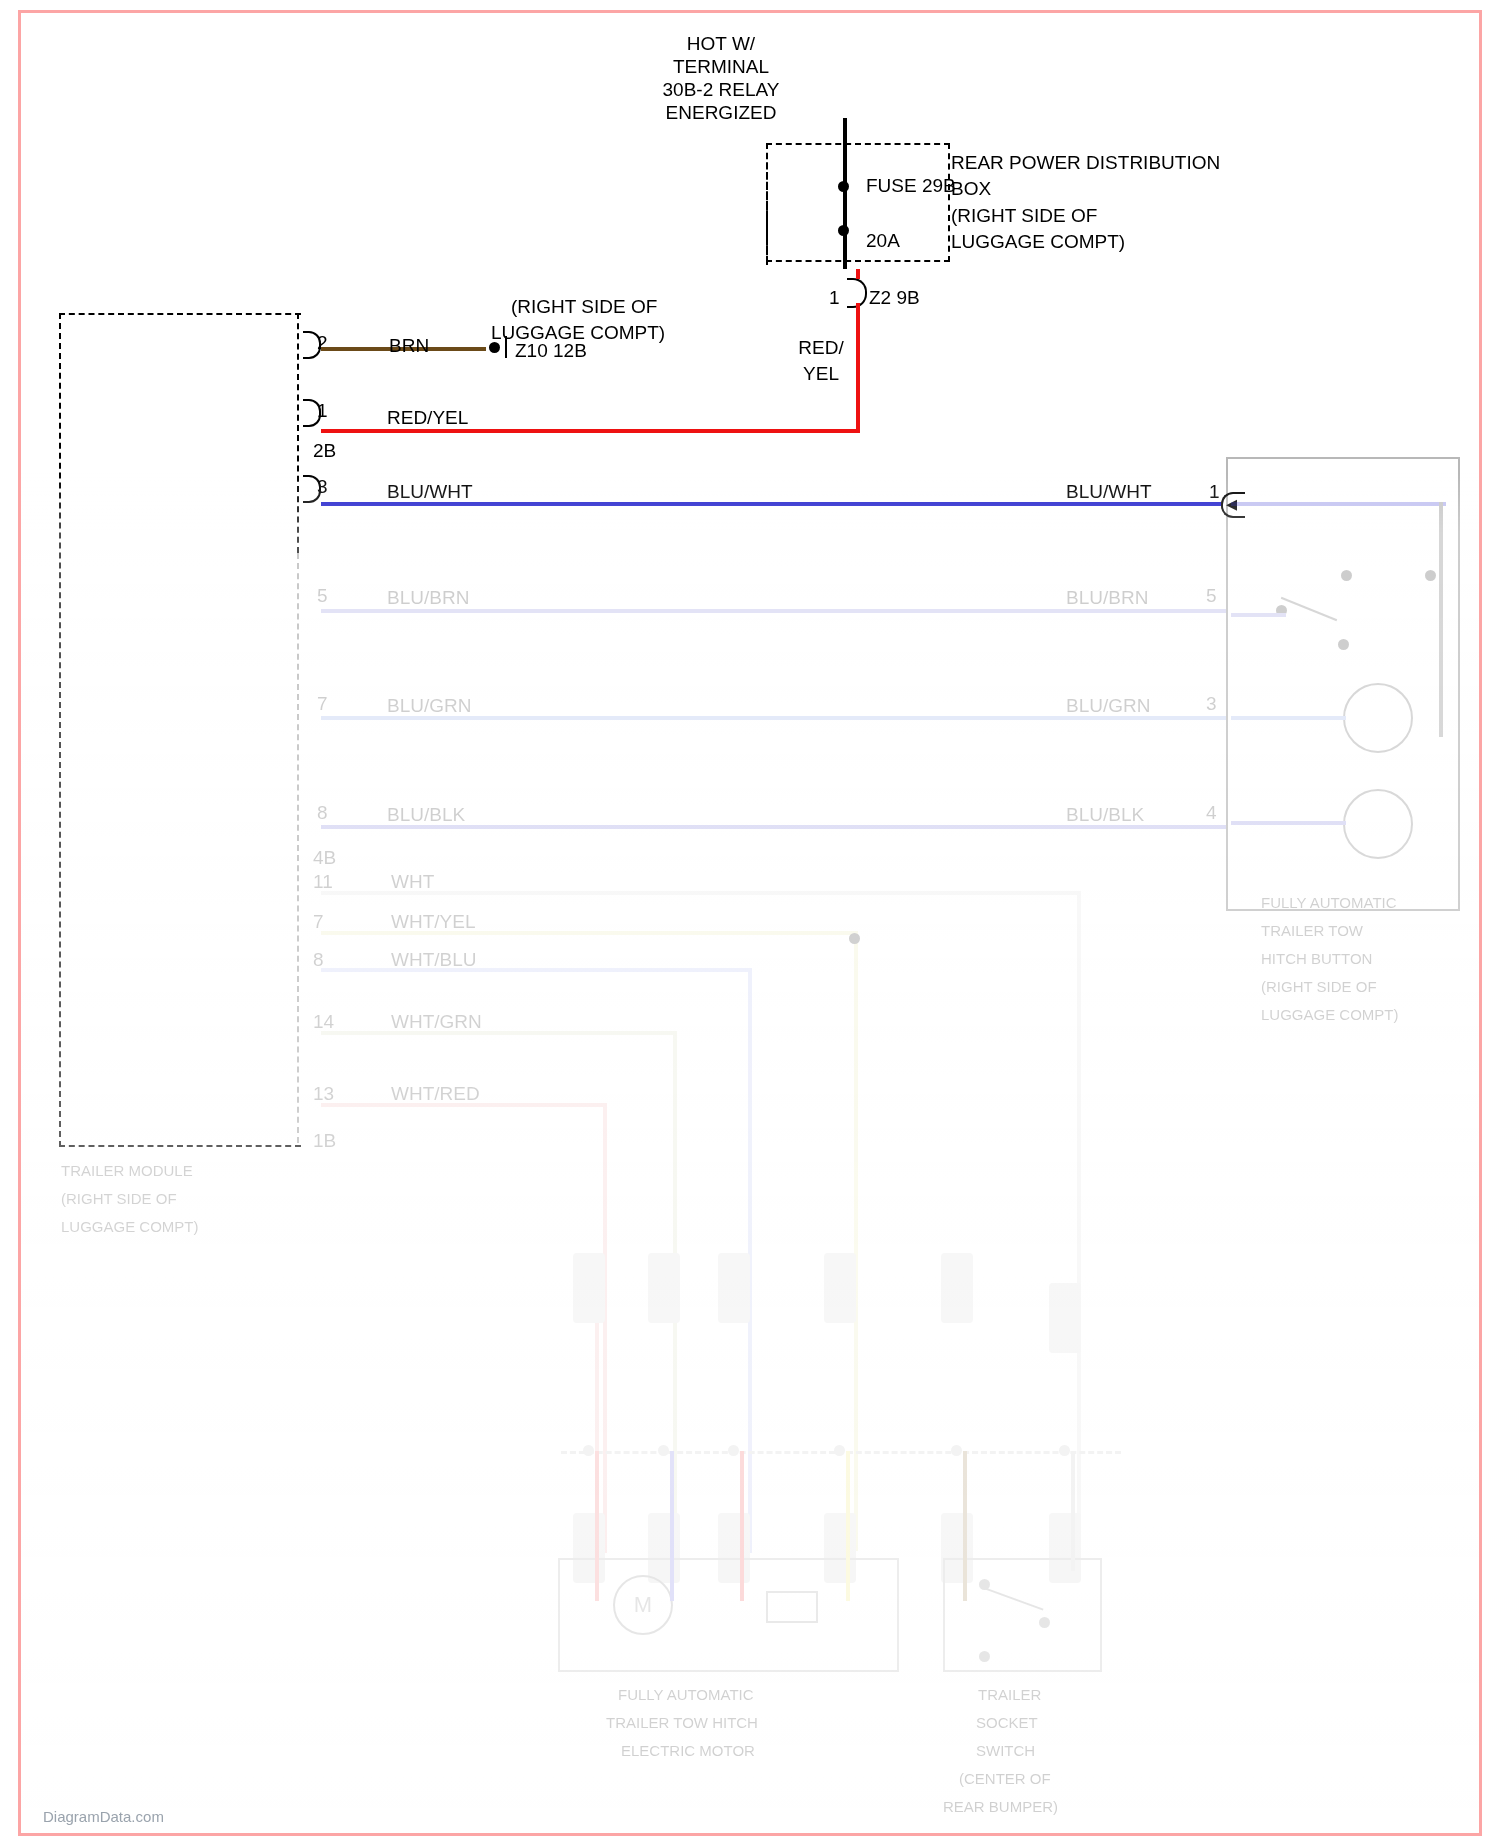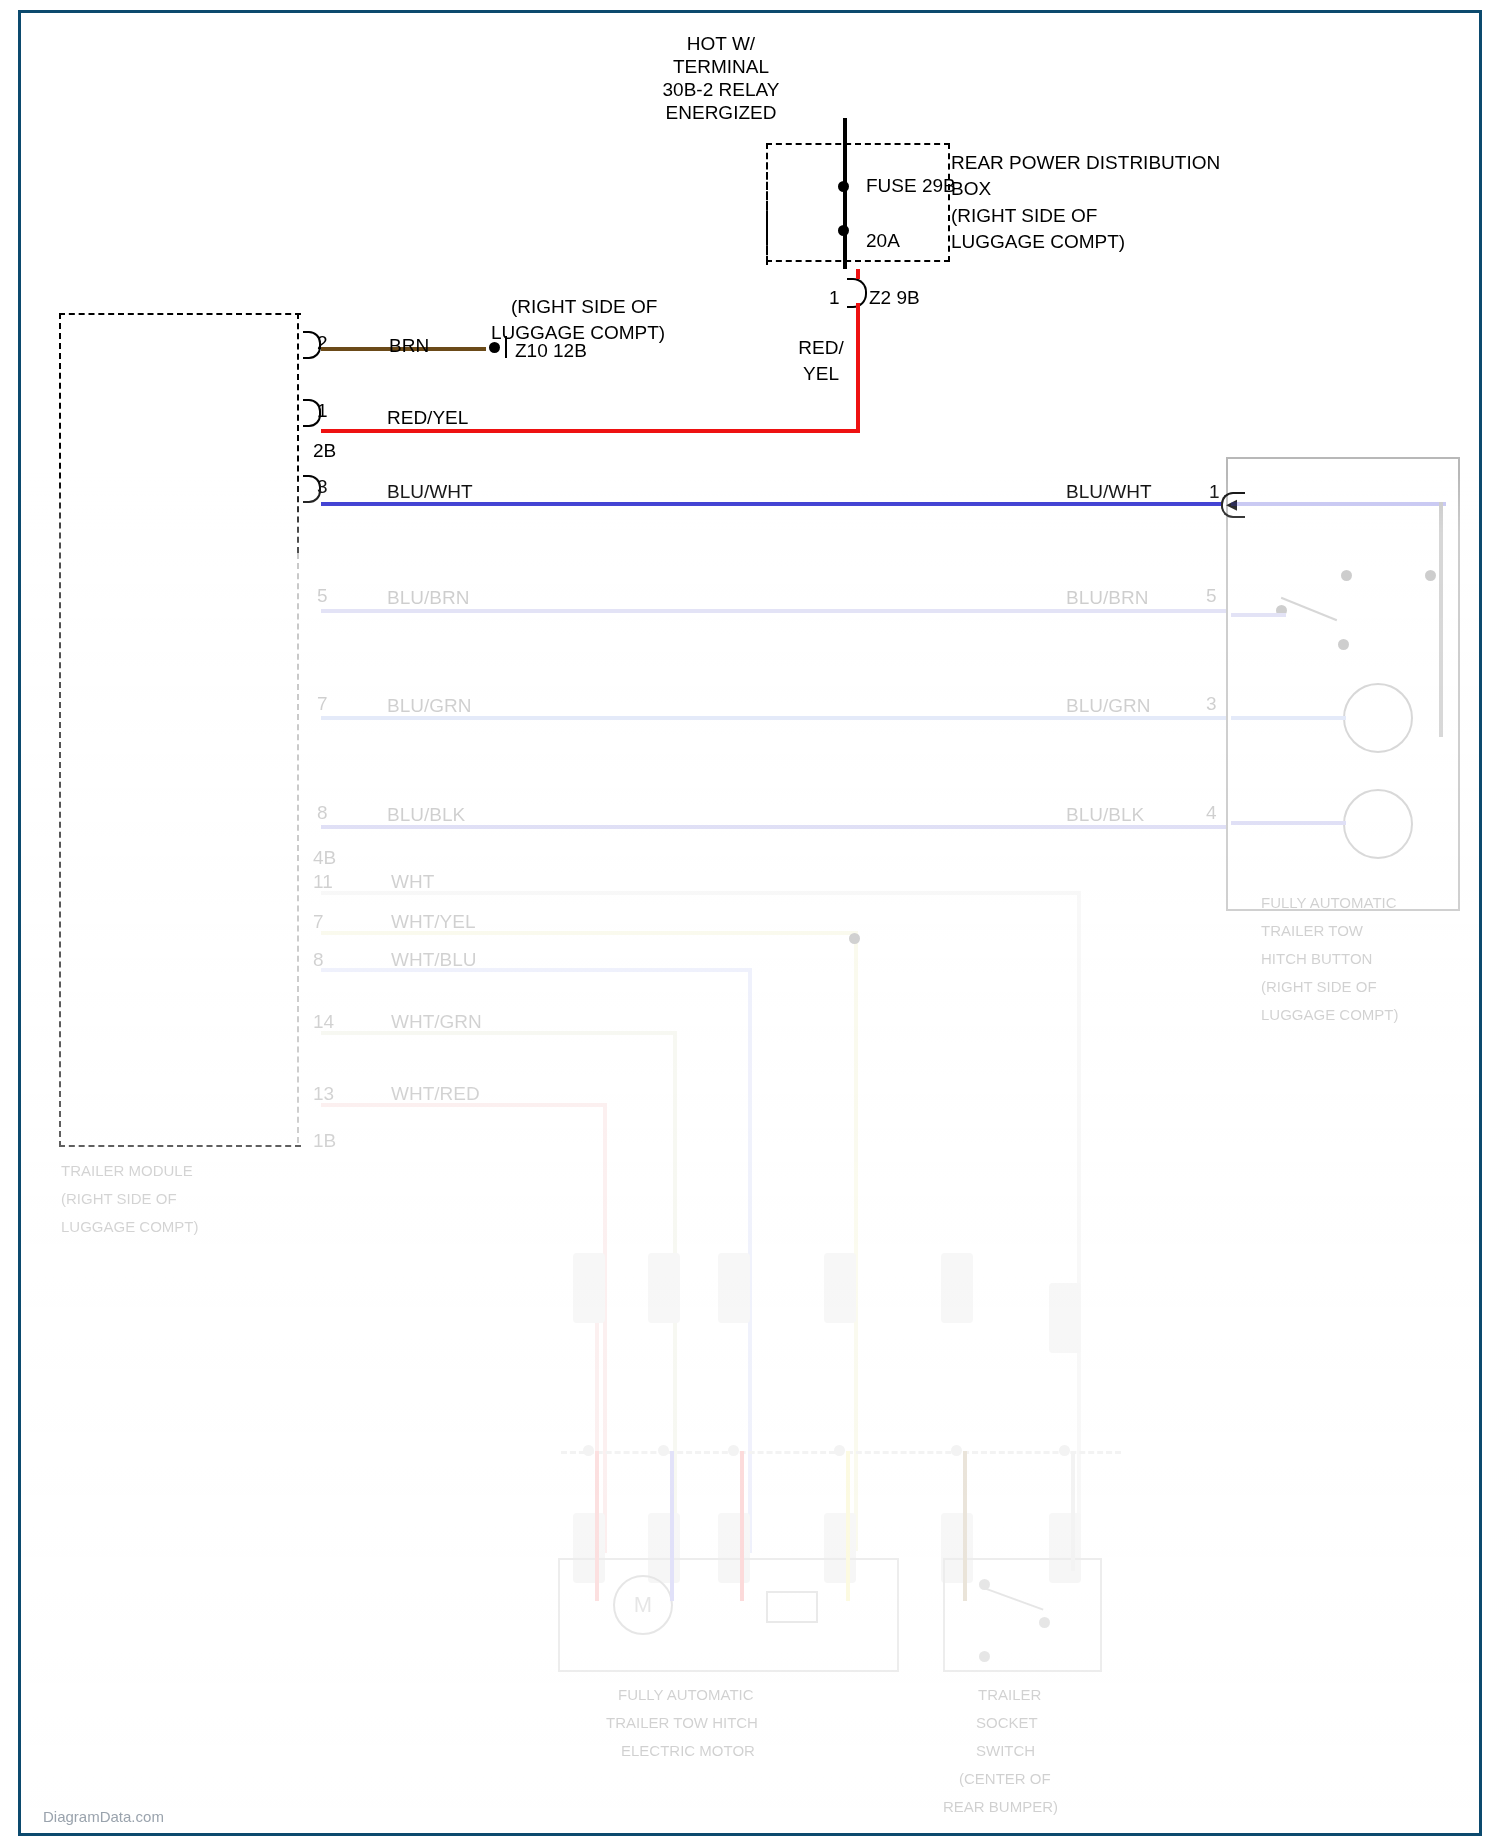--- a/index.html
+++ b/index.html
@@ -1,18 +1,18 @@
 <!DOCTYPE html>
 <html><head>
 <meta charset="utf-8">
 <style>
   html,body{margin:0;padding:0;background:#0a0a0a;}
   body{font-family:"Liberation Sans", sans-serif;}
   #page{position:relative;width:1500px;height:1846px;background:#ffffff;overflow:hidden;}
-  #frame{position:absolute;left:18px;top:10px;width:1464px;height:1826px;border:3px solid #0c4a6e;box-sizing:border-box;background:#fff;}
+  #frame{position:absolute;left:18px;top:10px;width:1464px;height:1826px;border:3px solid #fca5a5;box-sizing:border-box;background:#fff;}
   .sheet{position:absolute;left:0;top:0;width:100%;height:100%;}
   .txt{position:absolute;font-size:19px;color:#000;white-space:pre;line-height:26px;}
   .txt.c{text-align:center;}
   .faded{opacity:.28;}
   .wire{position:absolute;}
   .h{height:4px;}
   .v{width:4px;}
   .dash{position:absolute;border:2px dashed #000;}
   .box{position:absolute;border:2px solid #000;}
   .dot{position:absolute;width:11px;height:11px;border-radius:50%;background:#000;}

